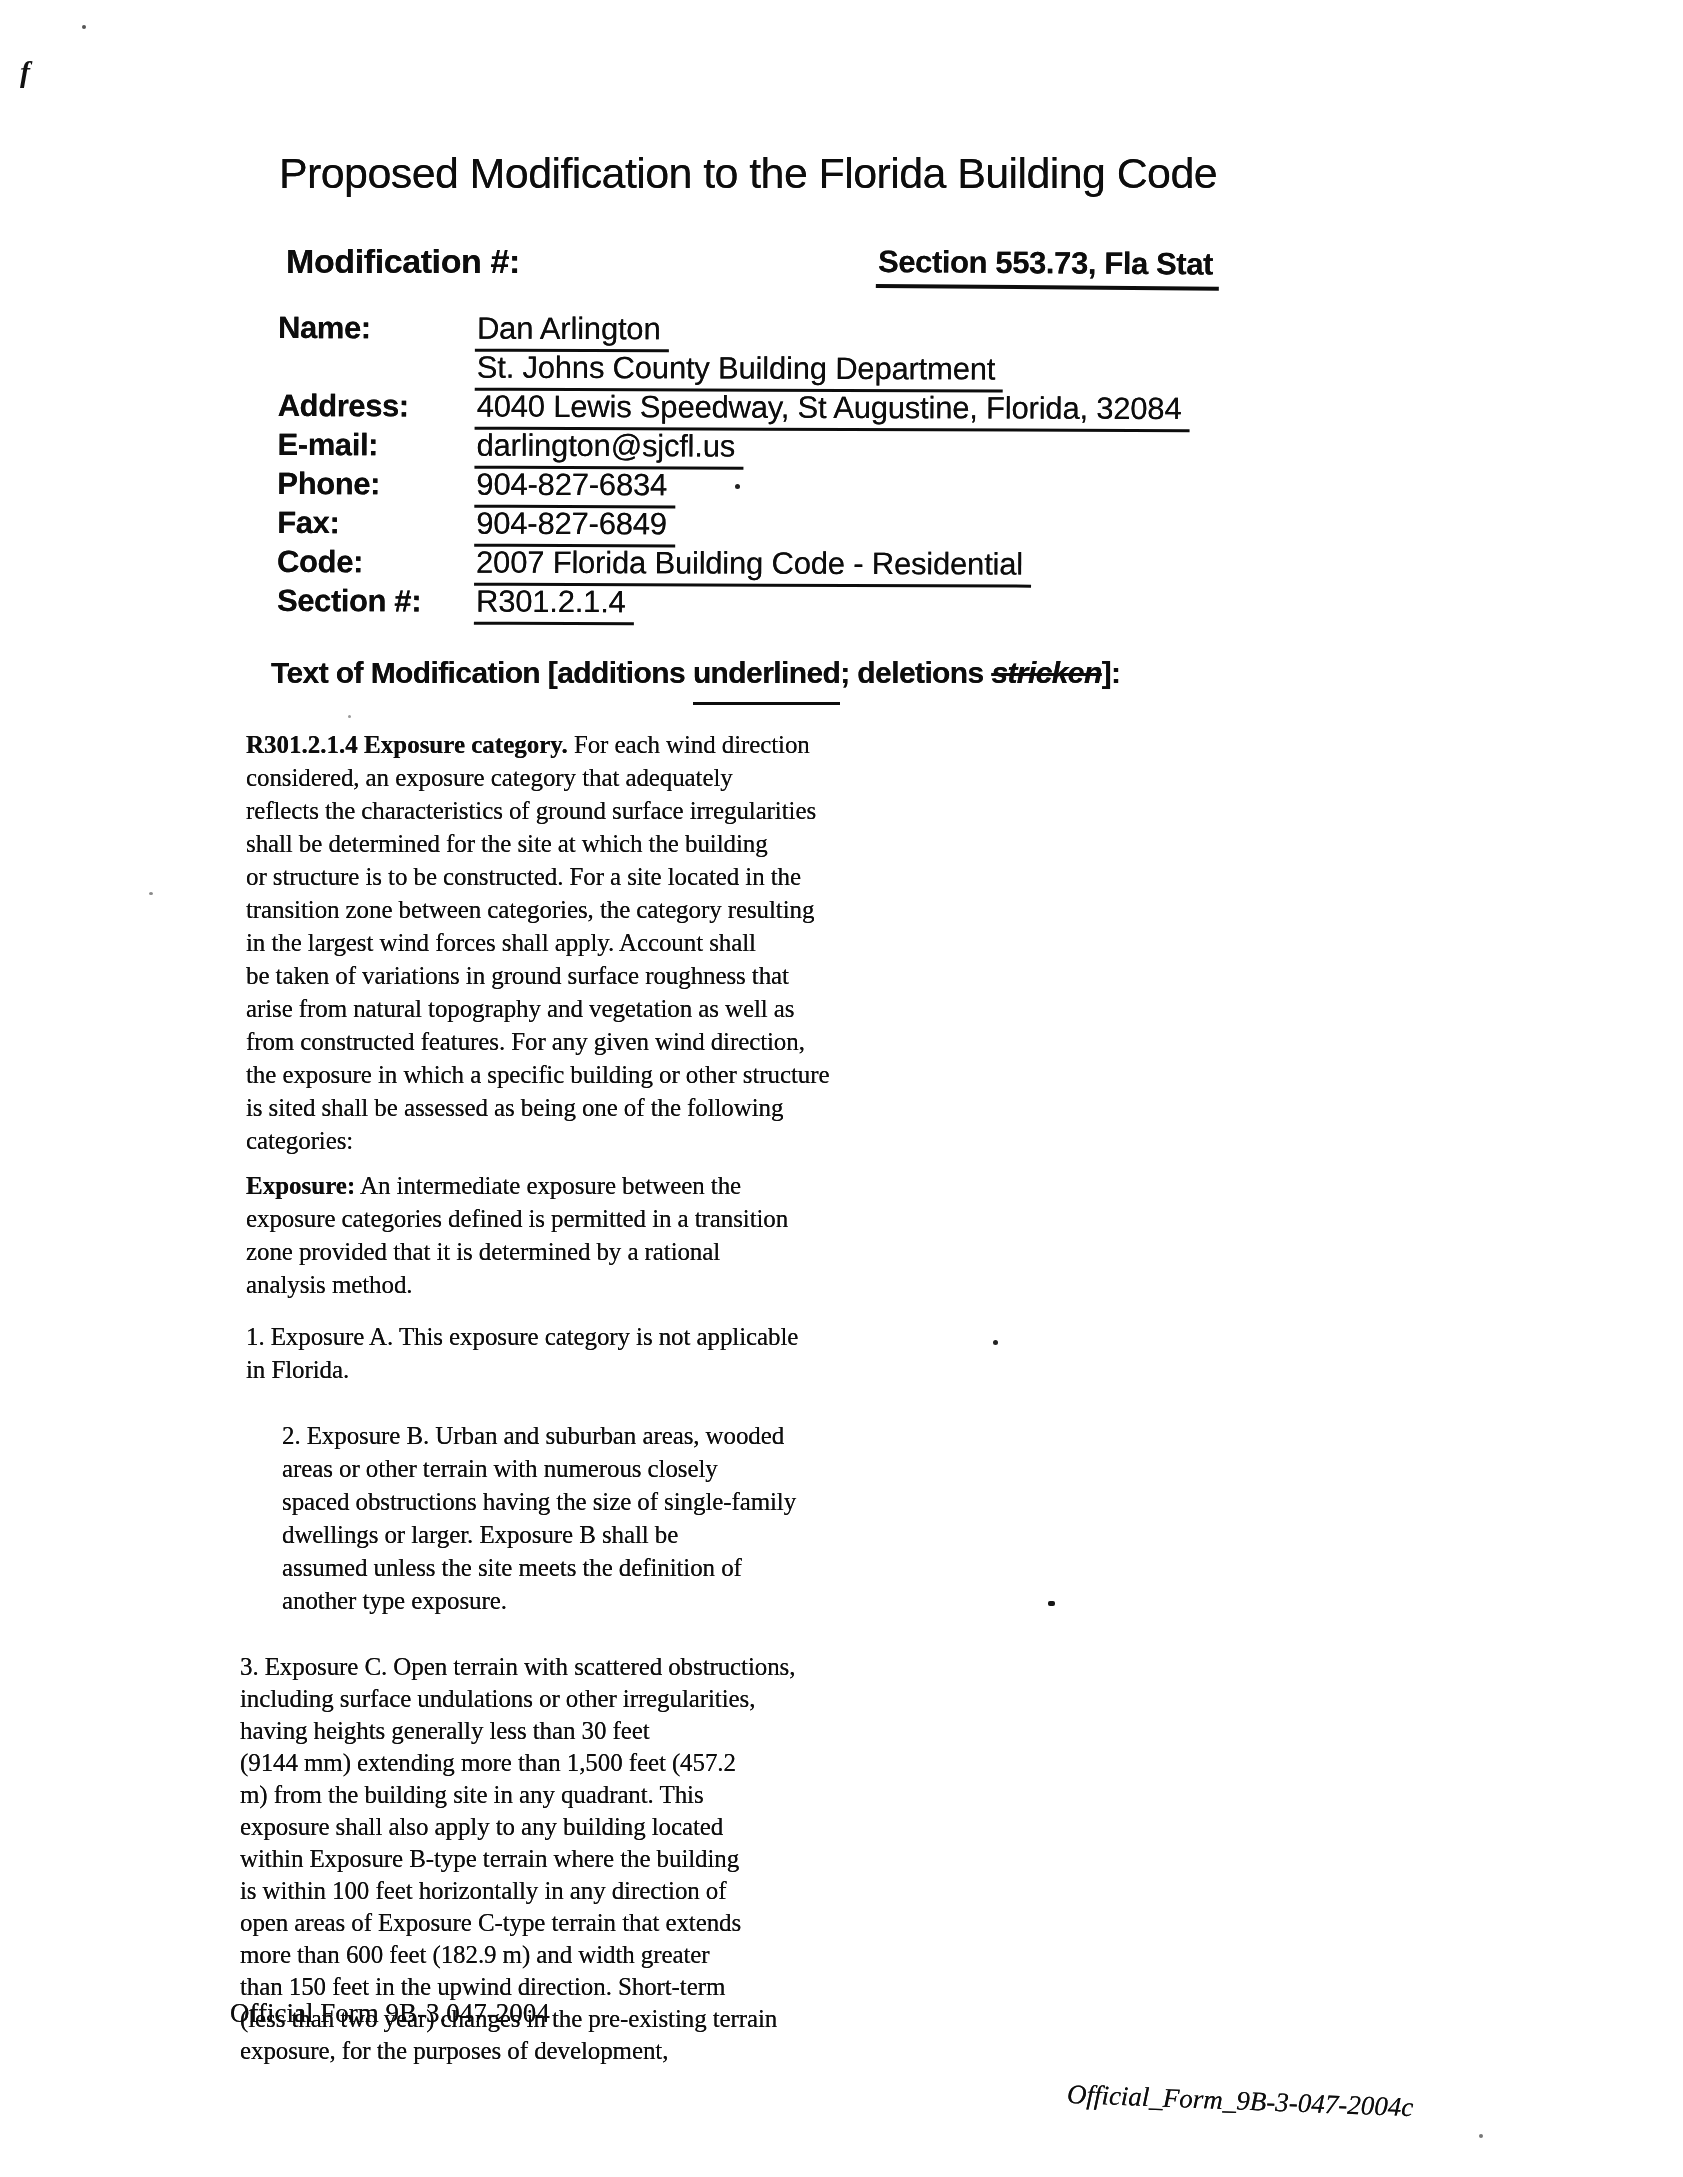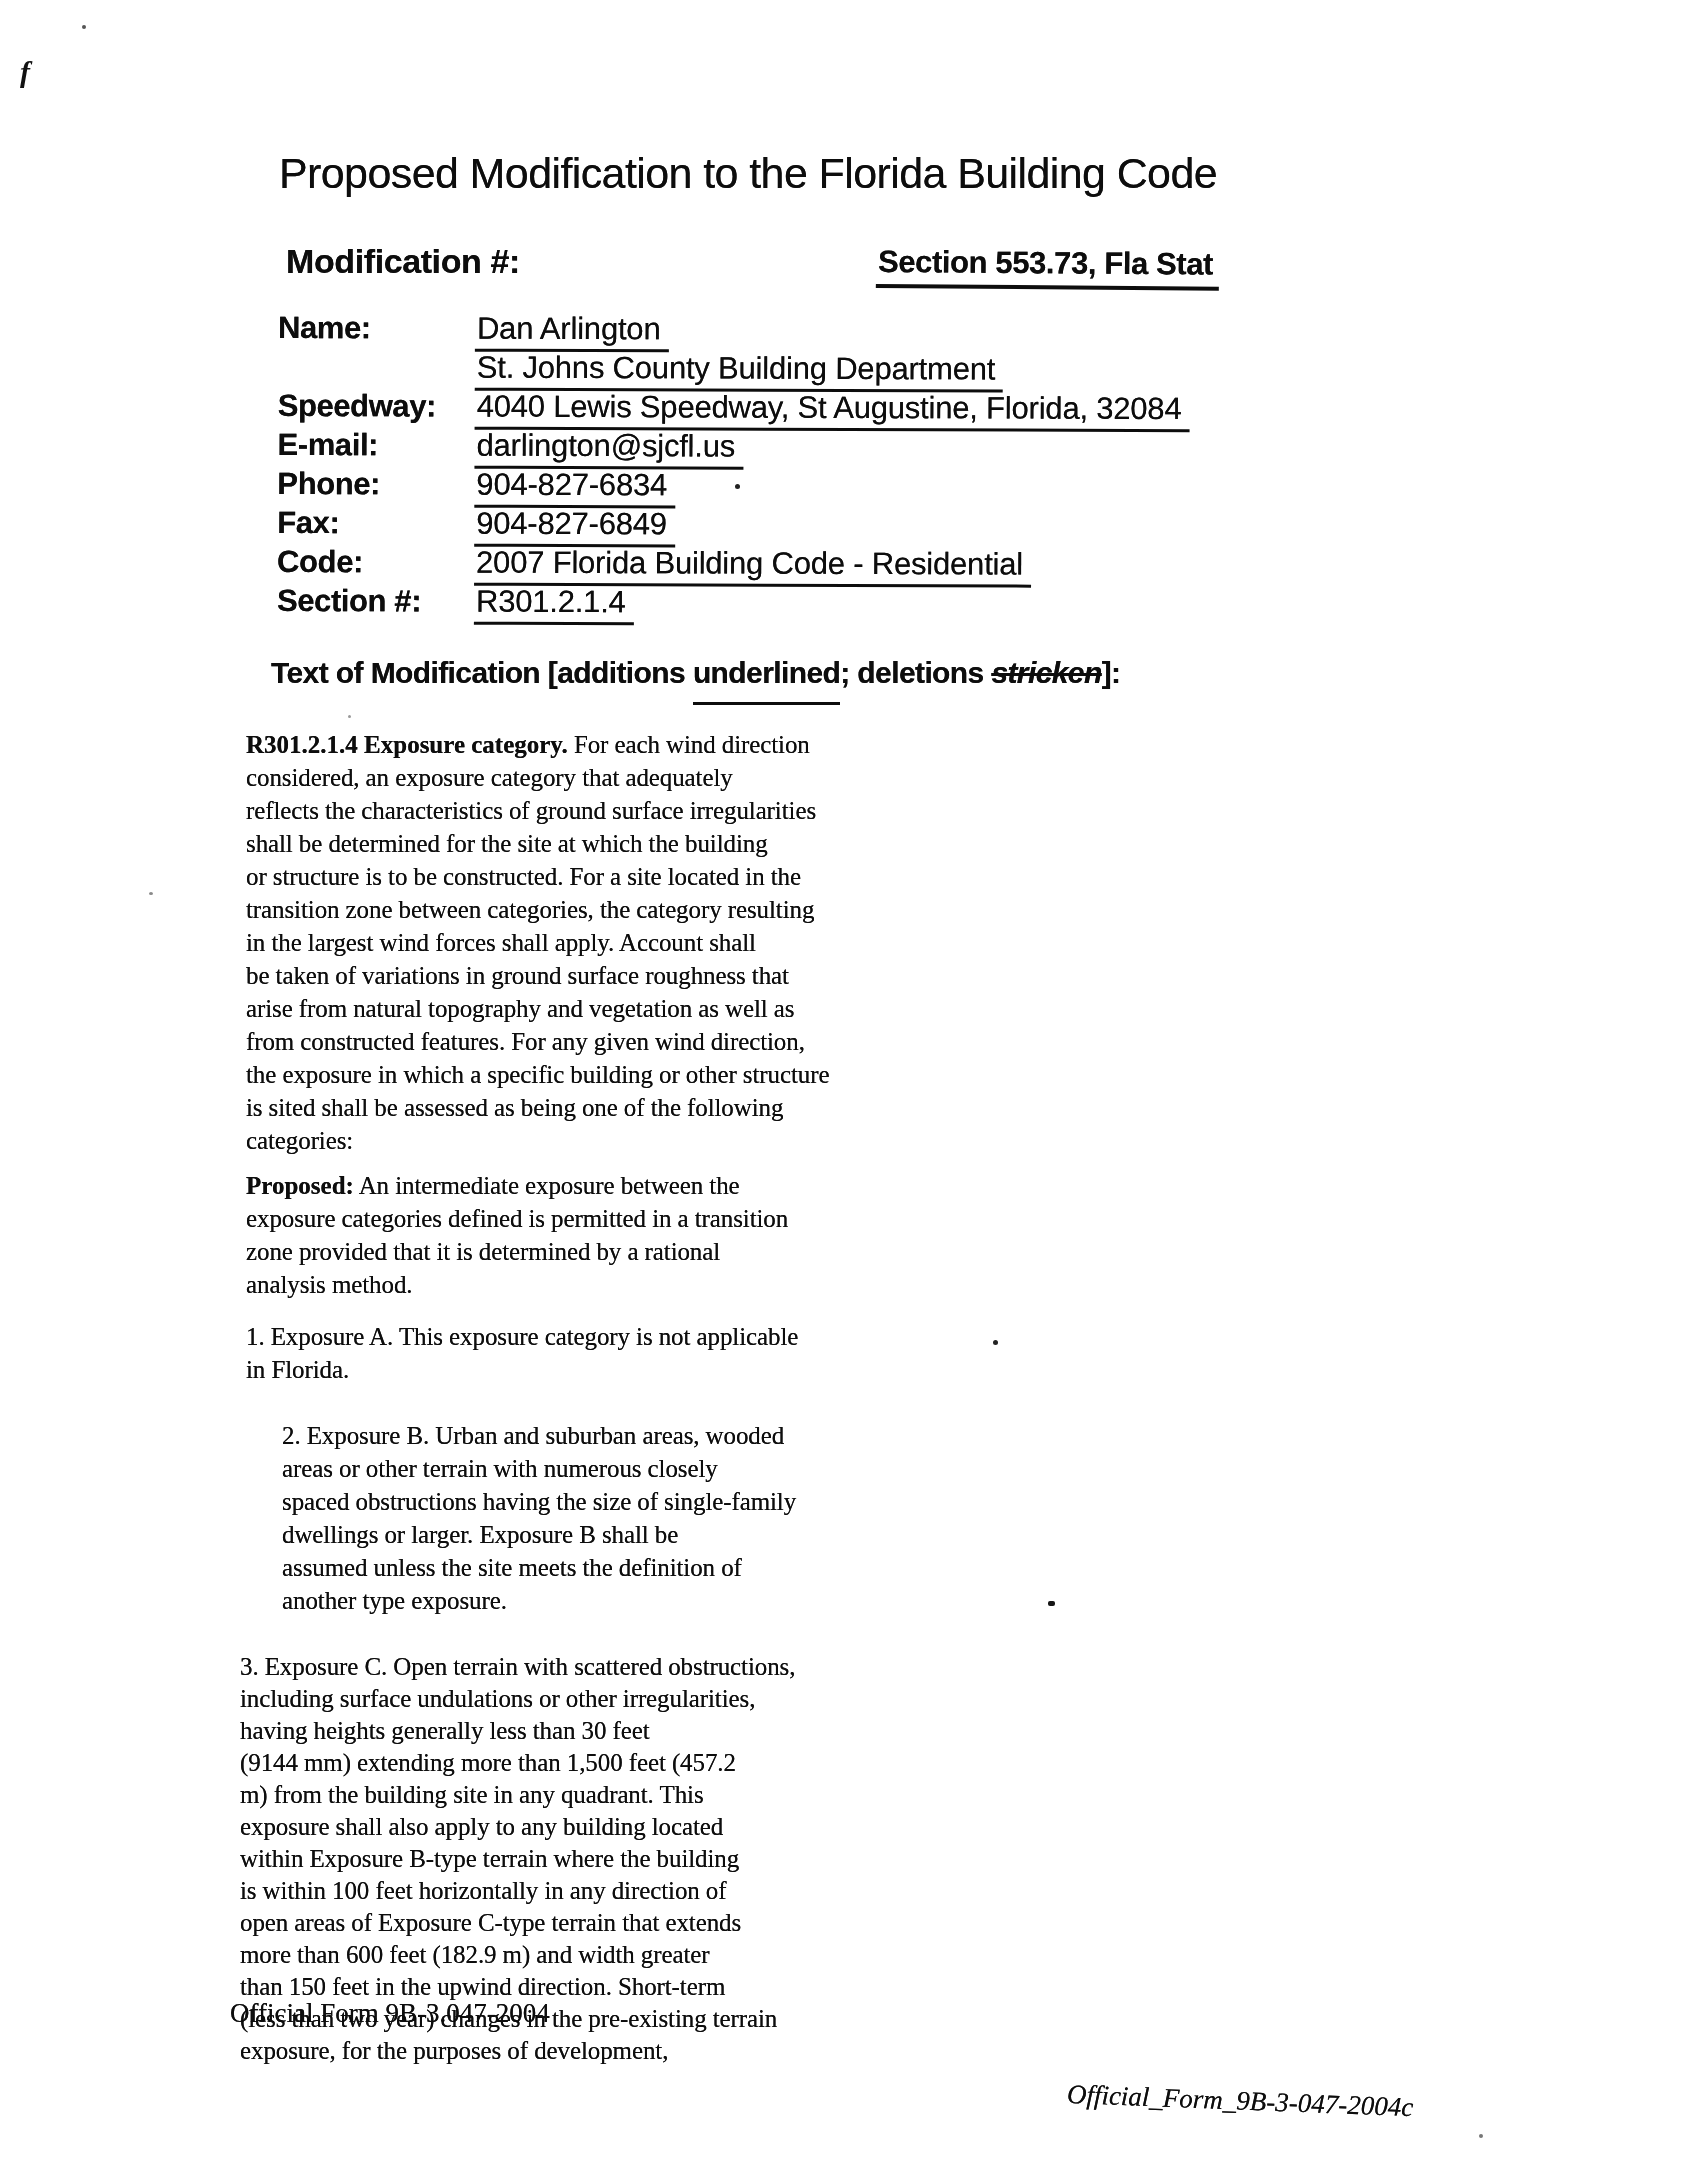--- a/index.html
+++ b/index.html
@@ -159,21 +159,21 @@
   <span class="section-ref t-shadow">Section 553.73, Fla Stat</span>
 
   <div class="contact">
     <div class="crow">
       <span class="clabel t-shadow">Name:</span><span class="cvalue t-shadow">Dan Arlington</span>
     </div>
     <div class="crow">
       <span class="clabel t-shadow"></span><span class="cvalue t-shadow">St. Johns County Building Department</span>
     </div>
     <div class="crow">
-      <span class="clabel t-shadow">Speedway:</span><span class="cvalue t-shadow">4040 Lewis Speedway, St Augustine, Florida, 32084</span>
+      <span class="clabel t-shadow">Address:</span><span class="cvalue t-shadow">4040 Lewis Speedway, St Augustine, Florida, 32084</span>
     </div>
     <div class="crow">
       <span class="clabel t-shadow">E-mail:</span><span class="cvalue t-shadow">darlington@sjcfl.us</span>
     </div>
     <div class="crow">
       <span class="clabel t-shadow">Phone:</span><span class="cvalue t-shadow">904-827-6834</span>
     </div>
     <div class="crow">
       <span class="clabel t-shadow">Fax:</span><span class="cvalue t-shadow">904-827-6849</span>
     </div>
@@ -194,21 +194,21 @@
 or structure is to be constructed. For a site located in the
 transition zone between categories, the category resulting
 in the largest wind forces shall apply. Account shall
 be taken of variations in ground surface roughness that
 arise from natural topography and vegetation as well as
 from constructed features. For any given wind direction,
 the exposure in which a specific building or other structure
 is sited shall be assessed as being one of the following
 categories:</span></p>
 
-  <p class="para t-shadow" id="para2"><b>Proposed:</b><span> An intermediate exposure between the
+  <p class="para t-shadow" id="para2"><b>Exposure:</b><span> An intermediate exposure between the
 exposure categories defined is permitted in a transition
 zone provided that it is determined by a rational
 analysis method.</span></p>
 
   <p class="para t-shadow" id="para3"><b></b><span>1. Exposure A. This exposure category is not applicable
 in Florida.</span></p>
 
   <p class="para t-shadow" id="para4"><b></b><span>2. Exposure B. Urban and suburban areas, wooded
 areas or other terrain with numerous closely
 spaced obstructions having the size of single-family

